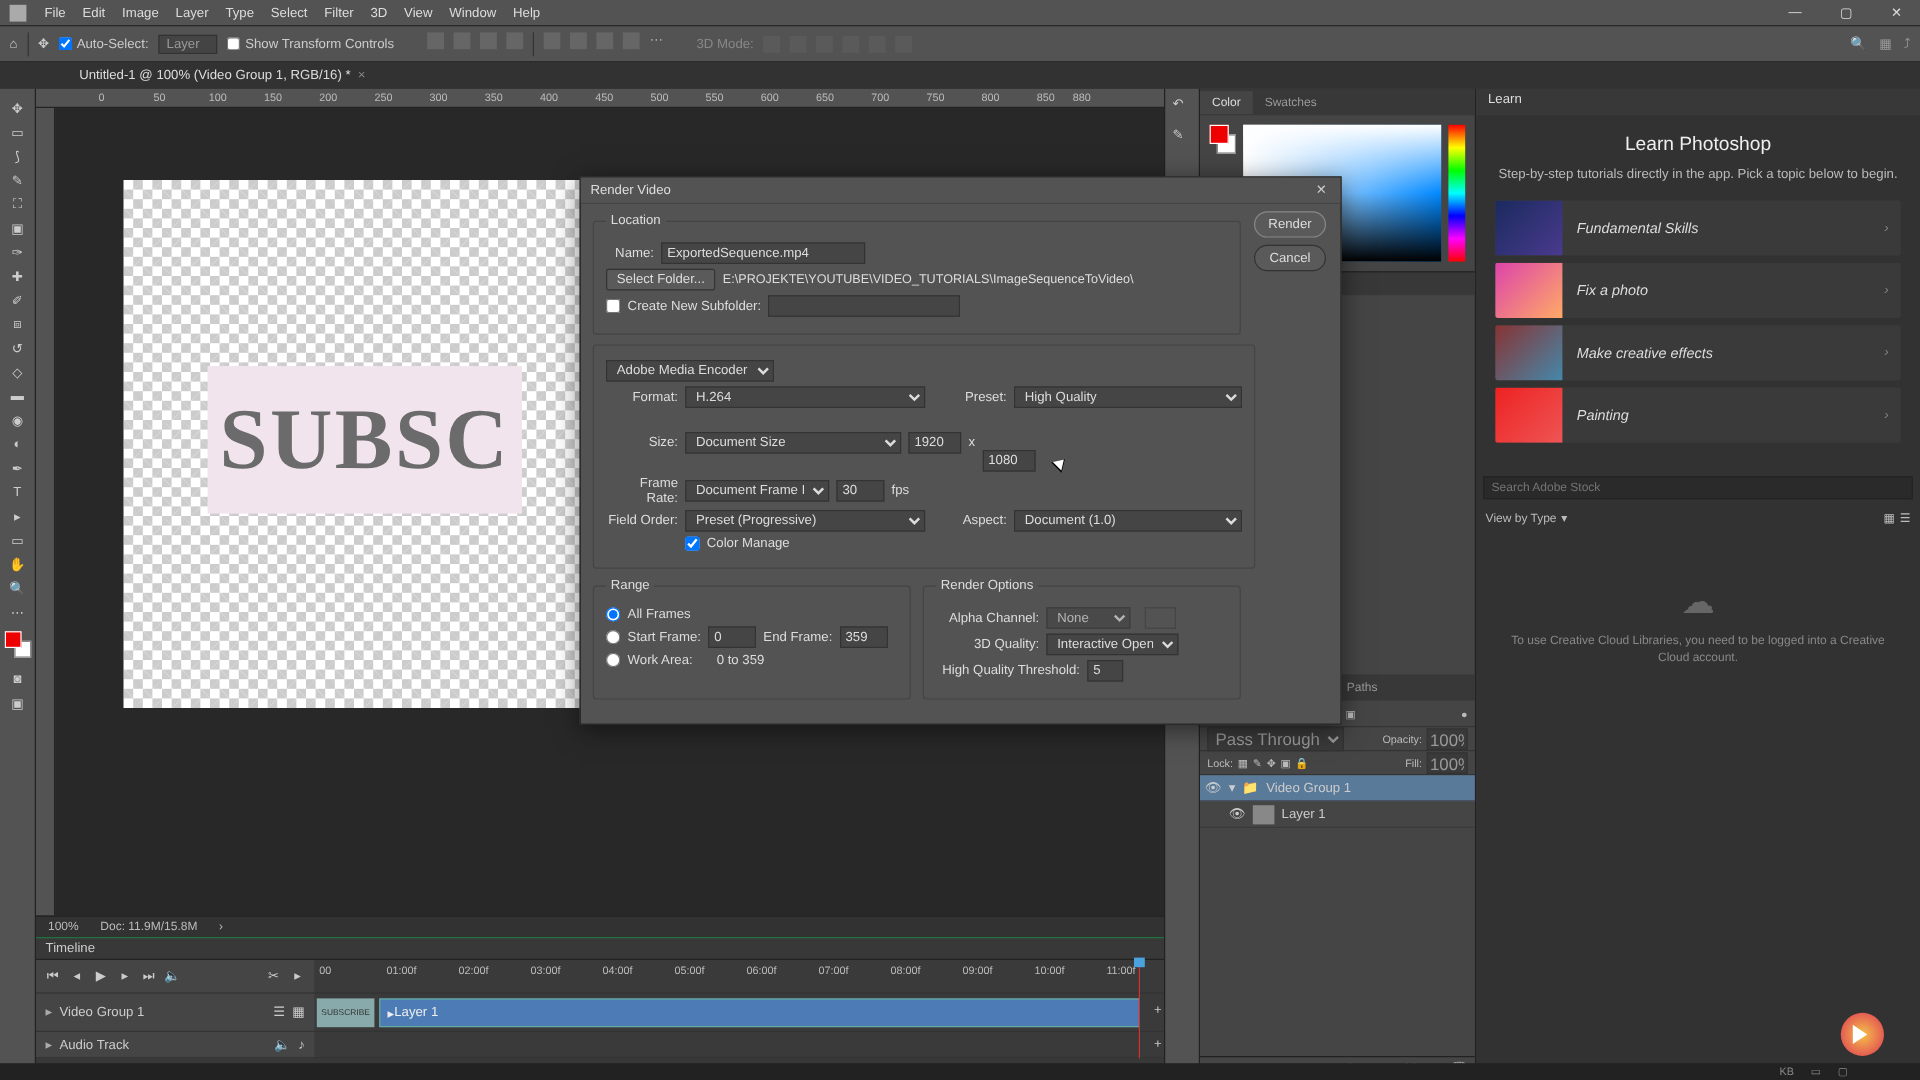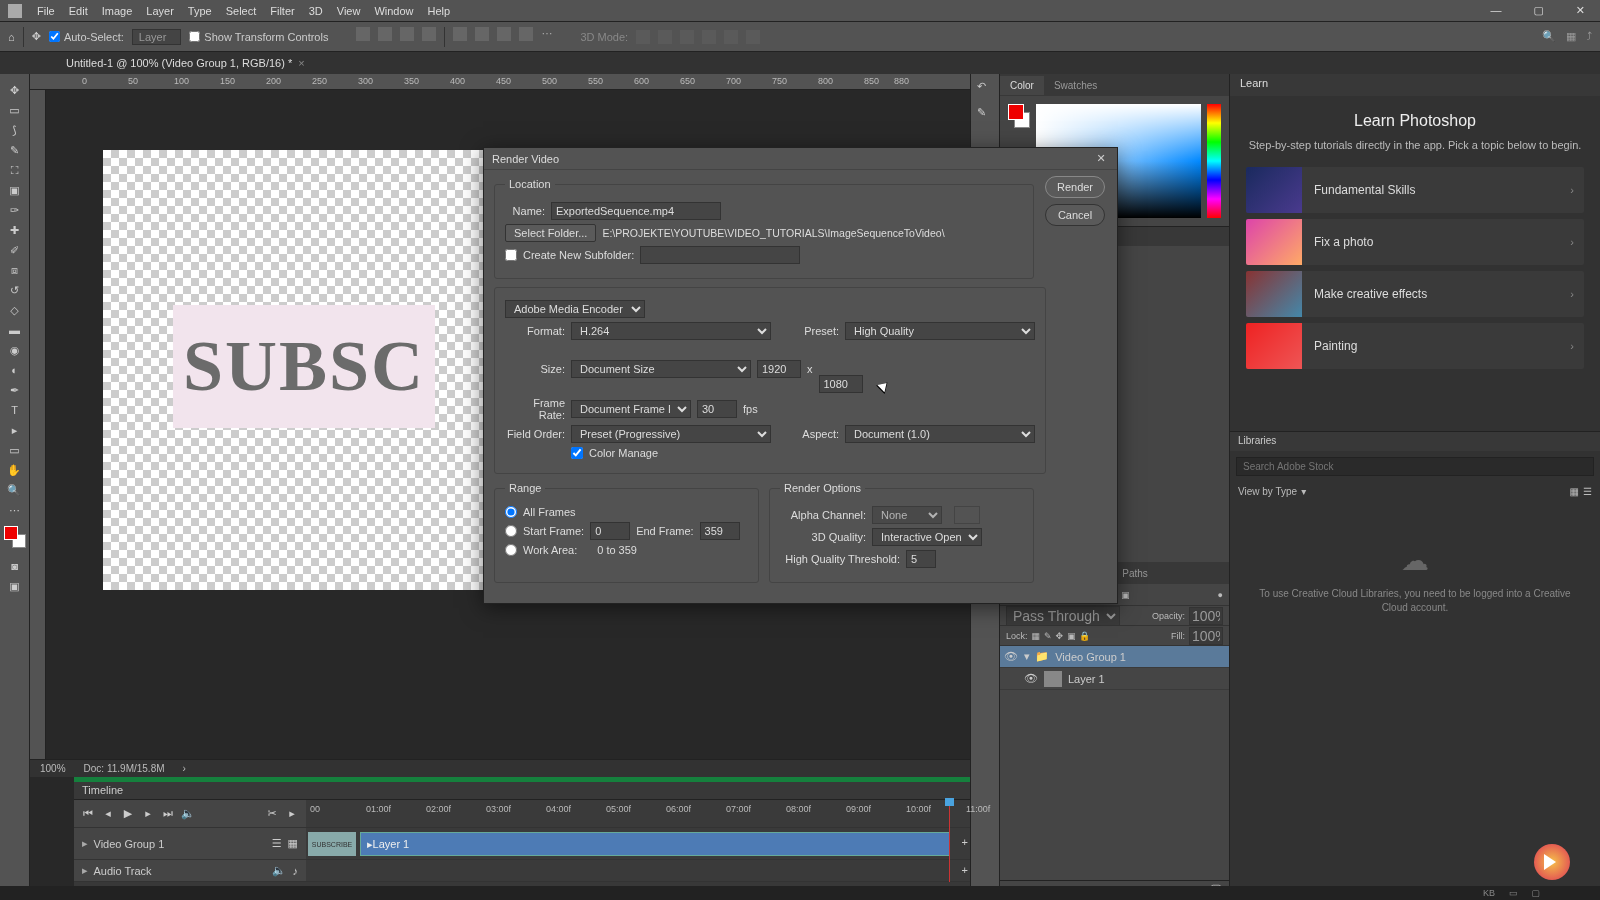--- a/index.html
+++ b/index.html
@@ -48,21 +48,21 @@
   background-size: 16px 16px; background-position: 0 0, 0 8px, 8px -8px, -8px 0; background-color: #fff;
   position: relative;
 }
 .subsc { position: absolute; left: 70px; top: 155px; background: #f2e4ed; padding: 20px 10px; }
 .subsc-text { font-size: 72px; font-weight: 700; color: #6b6b6b; letter-spacing: 2px; font-family: Liberation Serif, serif; }
 
 
 .cv-status { height: 18px; background: #323232; display: flex; align-items: center; gap: 18px; padding: 0 10px; color: #bbb; font-size: 10px; border-top: 1px solid #222; }
 
 
-.timeline { background: #454545; border-top: 5px solid #15803d; margin-left: 44px; }
+.timeline { background: #454545; border-top: 1px solid #15803d; }
 .tl-hdr { height: 18px; background: #383838; padding: 2px 8px; color: #ccc; border-bottom: 1px solid #222; }
 .tl-body { display: flex; }
 .tl-left { width: 232px; background: #454545; }
 .tl-controls { height: 28px; display: flex; align-items: center; gap: 4px; padding: 0 6px; border-bottom: 1px solid #333; }
 .tl-controls .pb { width: 16px; height: 16px; display: flex; align-items: center; justify-content: center; color: #ccc; }
 .tl-track-row { height: 32px; display: flex; align-items: center; padding: 0 8px; border-bottom: 1px solid #333; gap: 6px; }
 .tl-track-row .exp { color: #aaa; }
 .tl-right { flex: 1; position: relative; background: #3a3a3a; }
 .tl-ruler { height: 28px; background: #3a3a3a; position: relative; border-bottom: 1px solid #333; font-size: 9px; color: #bbb; }
 .tl-ruler span { position: absolute; top: 4px; }
@@ -98,21 +98,21 @@
 .layer-row .eye { width: 14px; color: #ccc; }
 .layer-row .thumb { width: 18px; height: 16px; background: #888; }
 .layers-foot { height: 20px; margin-top: auto; display: flex; align-items: center; justify-content: flex-end; gap: 8px; padding: 0 6px; border-top: 1px solid #222; color: #aaa;}
 
 
 .learn-col { flex: 1; background: #323232; display: flex; flex-direction: column; }
 .learn-hdr { height: 22px; background: #383838; padding: 3px 10px; color: #ddd; font-size: 11px; }
 .learn-body { padding: 16px; text-align: center; }
 .learn-title { font-size: 16px; color: #eee; margin-bottom: 8px; }
 .learn-sub { font-size: 11px; color: #bbb; line-height: 1.4; margin-bottom: 14px; }
-.learn-item { display: flex; align-items: center; background: #3a3a3a; margin-bottom: 6px; height: 46px; border-radius: 2px; overflow: hidden;}
+.learn-item { display: flex; align-items: center; background: #3a3a3a; margin-bottom: 6px; height: 46px; border-radius: 2px; overflow: hidden; font-style: italic;}
 .learn-item .limg { width: 56px; height: 46px; background: #567; }
 .learn-item .ltxt { flex: 1; text-align: left; padding-left: 12px; color: #ddd; font-size: 12px; }
 .learn-item .lchev { width: 24px; color: #888; }
 .lib-hdr { height: 20px; background: #383838; padding: 3px 8px; color: #ccc; font-size: 10px; border-top: 1px solid #222; margin-top: 40px;}
 .lib-search { padding: 6px; }
 .lib-search input { width: 100%; background: #2a2a2a; border: 1px solid #222; padding: 3px 6px; color: #888; font-size: 10px;}
 .lib-view { padding: 4px 8px; color: #bbb; font-size: 10px; display: flex; align-items: center; gap: 4px;}
 .lib-msg { margin-top: 40px; text-align: center; color: #888; font-size: 10px; padding: 0 20px; line-height: 1.4;}
 .lib-msg .cloud-icon { font-size: 28px; color: #666; display: block; margin-bottom: 6px;}
 
@@ -450,21 +450,20 @@
             <div class="limg" style="background:linear-gradient(135deg,#833,#48a)"></div>
             <div class="ltxt">Make creative effects</div>
             <div class="lchev">›</div>
           </div>
         <div class="learn-item">
             <div class="limg" style="background:linear-gradient(135deg,#e22,#e55)"></div>
             <div class="ltxt">Painting</div>
             <div class="lchev">›</div>
           </div>
       </div>
-      <div class="lib-hdr">Libraries</div>
       <div class="lib-search"><input placeholder="Search Adobe Stock" style=""></div>
       <div class="lib-view">
           <span>View by Type</span>
           <span>▾</span>
         <span style="margin-left:auto">▦</span>
         <span>☰</span>
       </div>
       <div class="lib-msg">
         <span class="cloud-icon">☁</span>
         <span>To use Creative Cloud Libraries, you need to be logged into a Creative Cloud account.</span>

